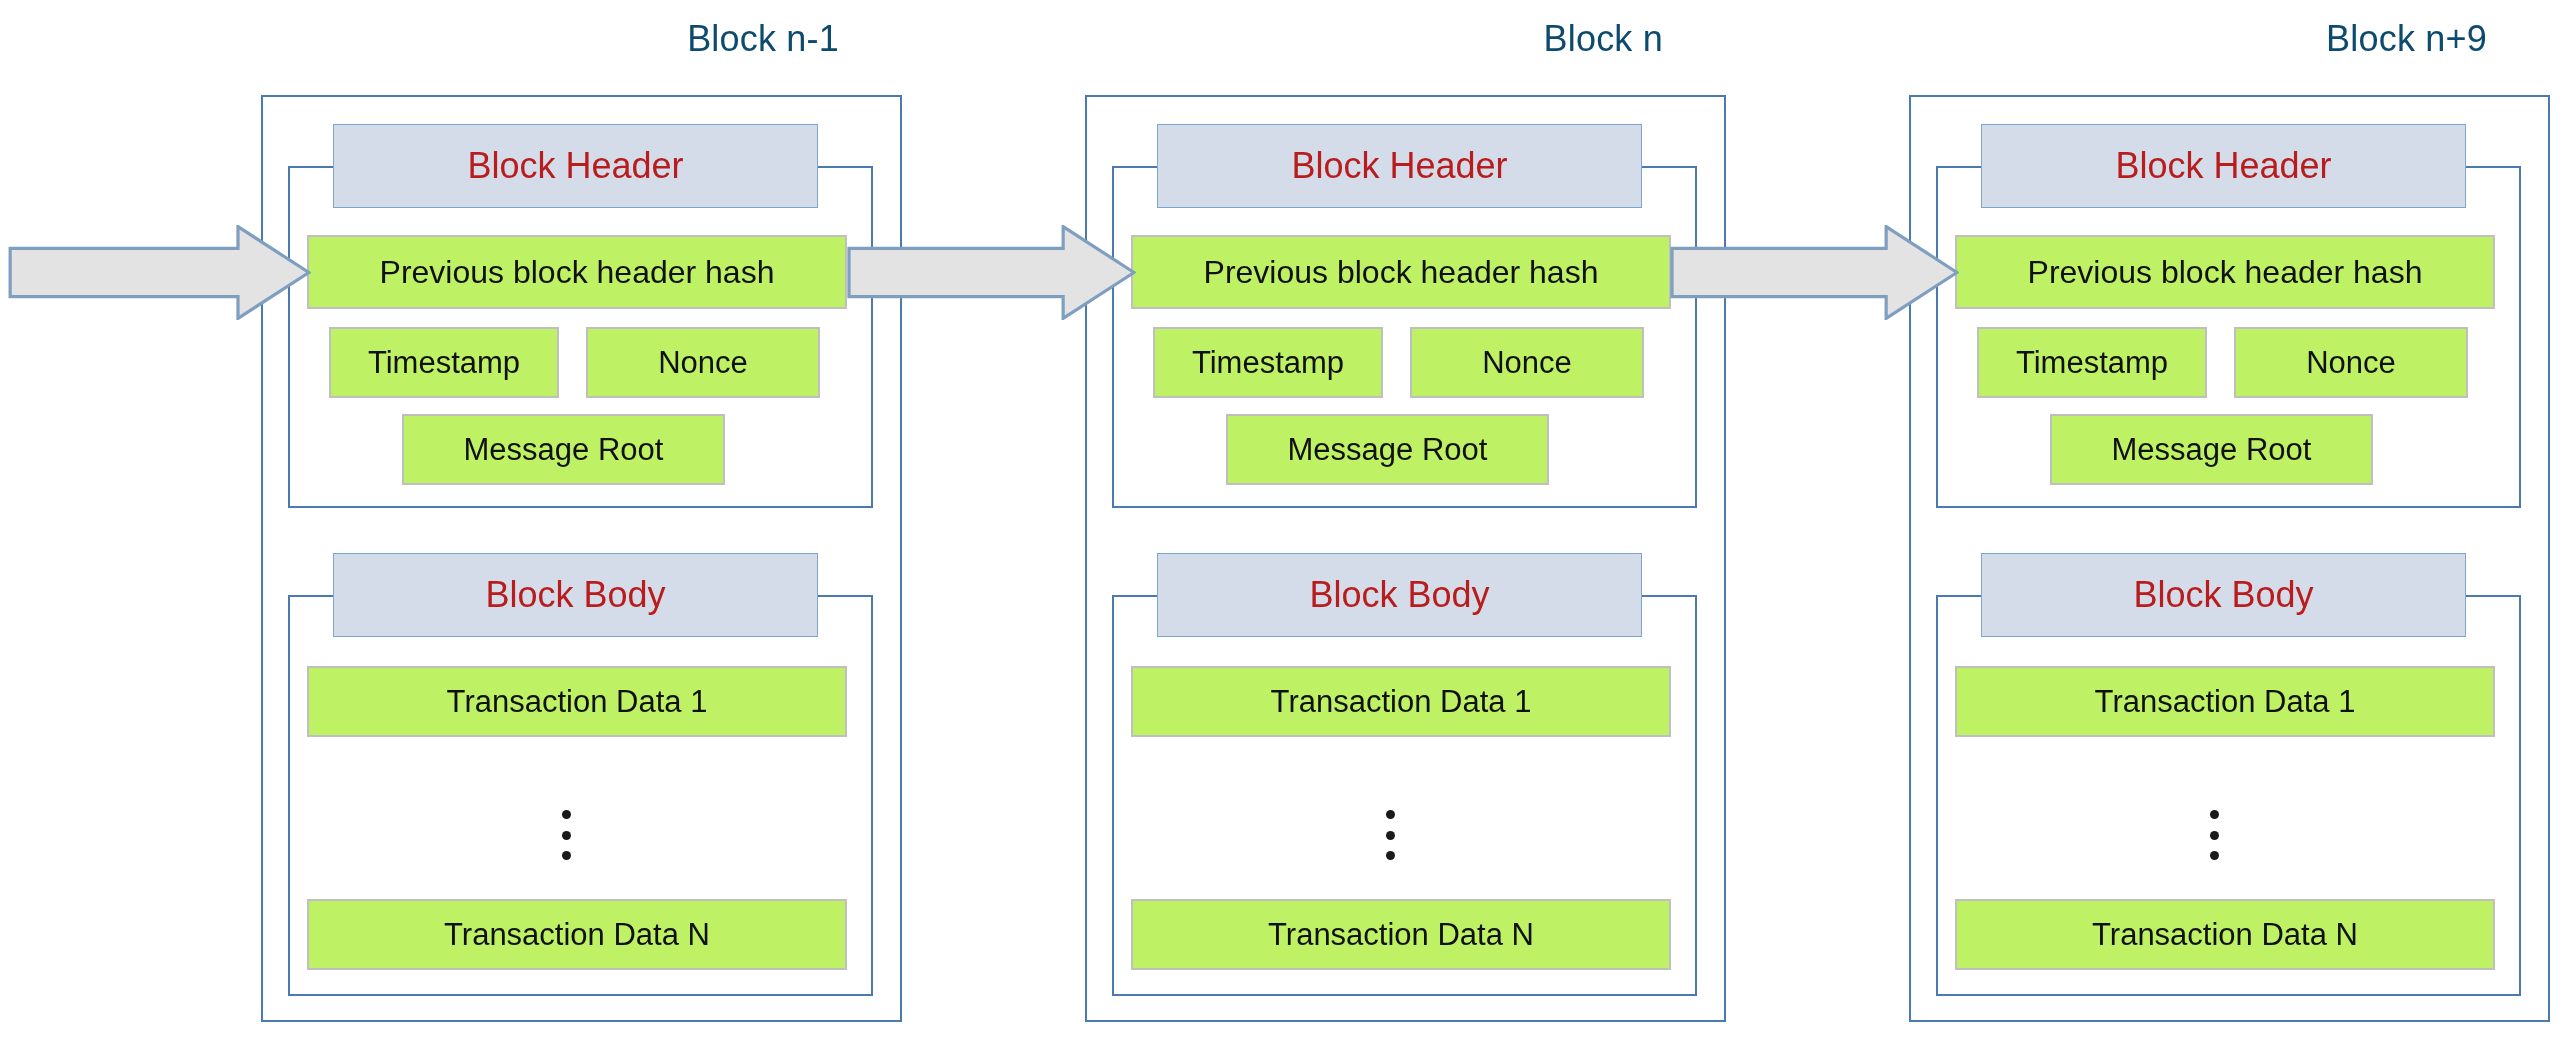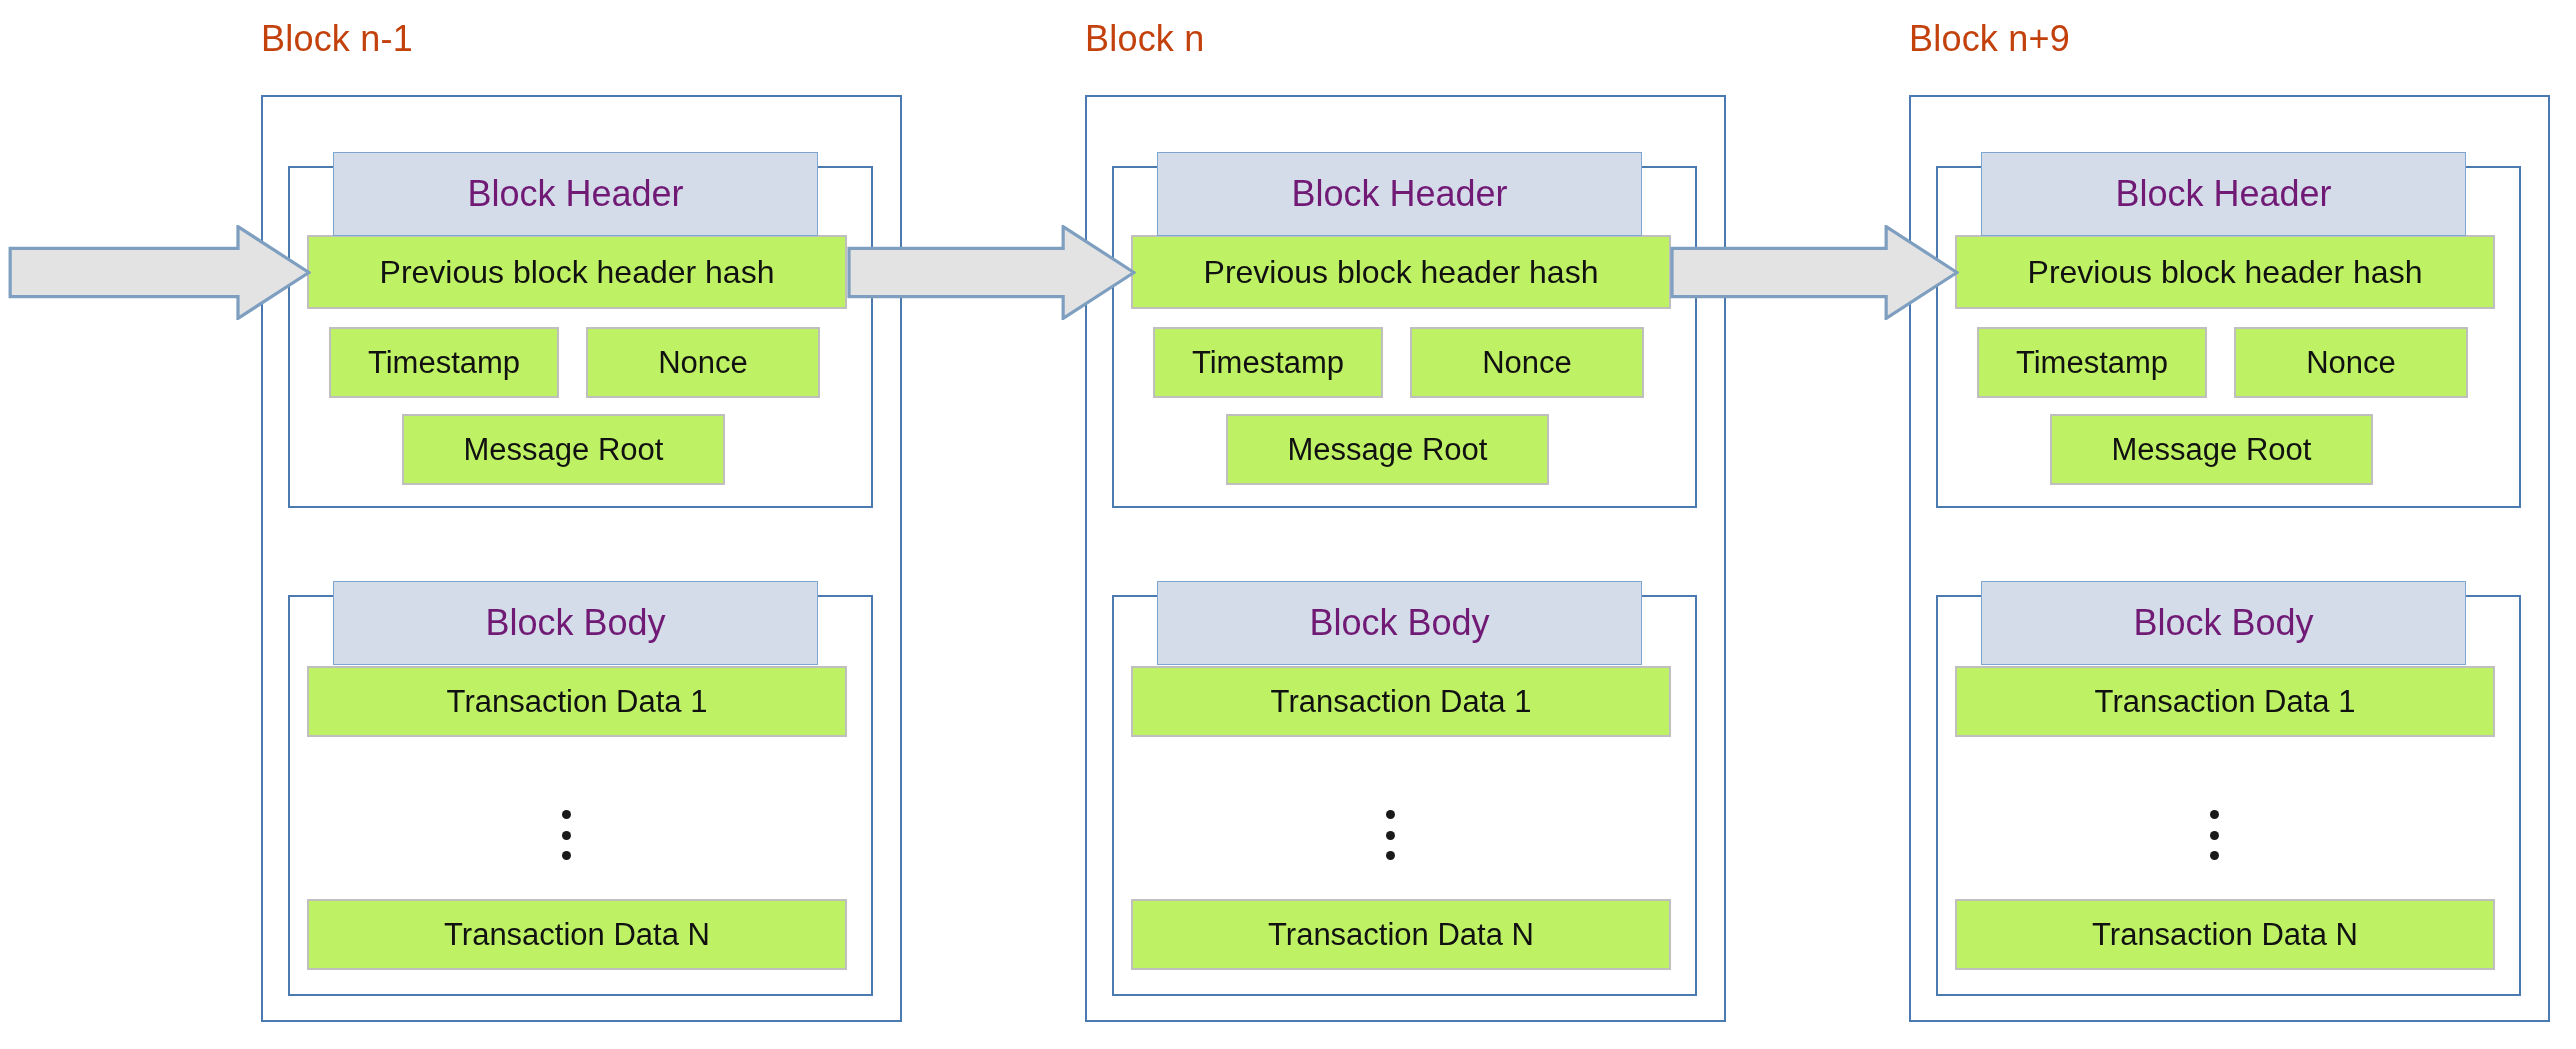--- a/index.html
+++ b/index.html
@@ -19,24 +19,24 @@
   #canvas {
     position: absolute;
     left: 0; top: 0;
     width: 2576px;
     height: 1049px;
   }
 
   
   .block-title {
     position: absolute;
-    text-align: left;
+    text-align: right;
     font-size: 36px;
     line-height: 1;
-    color: #c2410c;
+    color: #0c4a6e;
     white-space: nowrap;
     letter-spacing: 0.2px;
   }
 
   
   .block-outer {
     position: absolute;
     border: 2.4px solid #4a7ab0;
     background: #ffffff;
     box-sizing: border-box;
@@ -53,24 +53,23 @@
   
   .section-chip {
     position: absolute;
     background: #d5dce9;
     border: 1.6px solid #7da7d0;
     box-sizing: border-box;
     display: flex;
     align-items: center;
     justify-content: center;
     font-size: 36px;
-    color: #701a75;
+    color: #b91c1c;
     white-space: nowrap;
     z-index: 5;
-    margin-top: 28px;
   }
 
   
   .field-box {
     position: absolute;
     background: #bef264;
     border: 2.4px solid #bfbfbf;
     box-sizing: border-box;
     display: flex;
     align-items: center;

